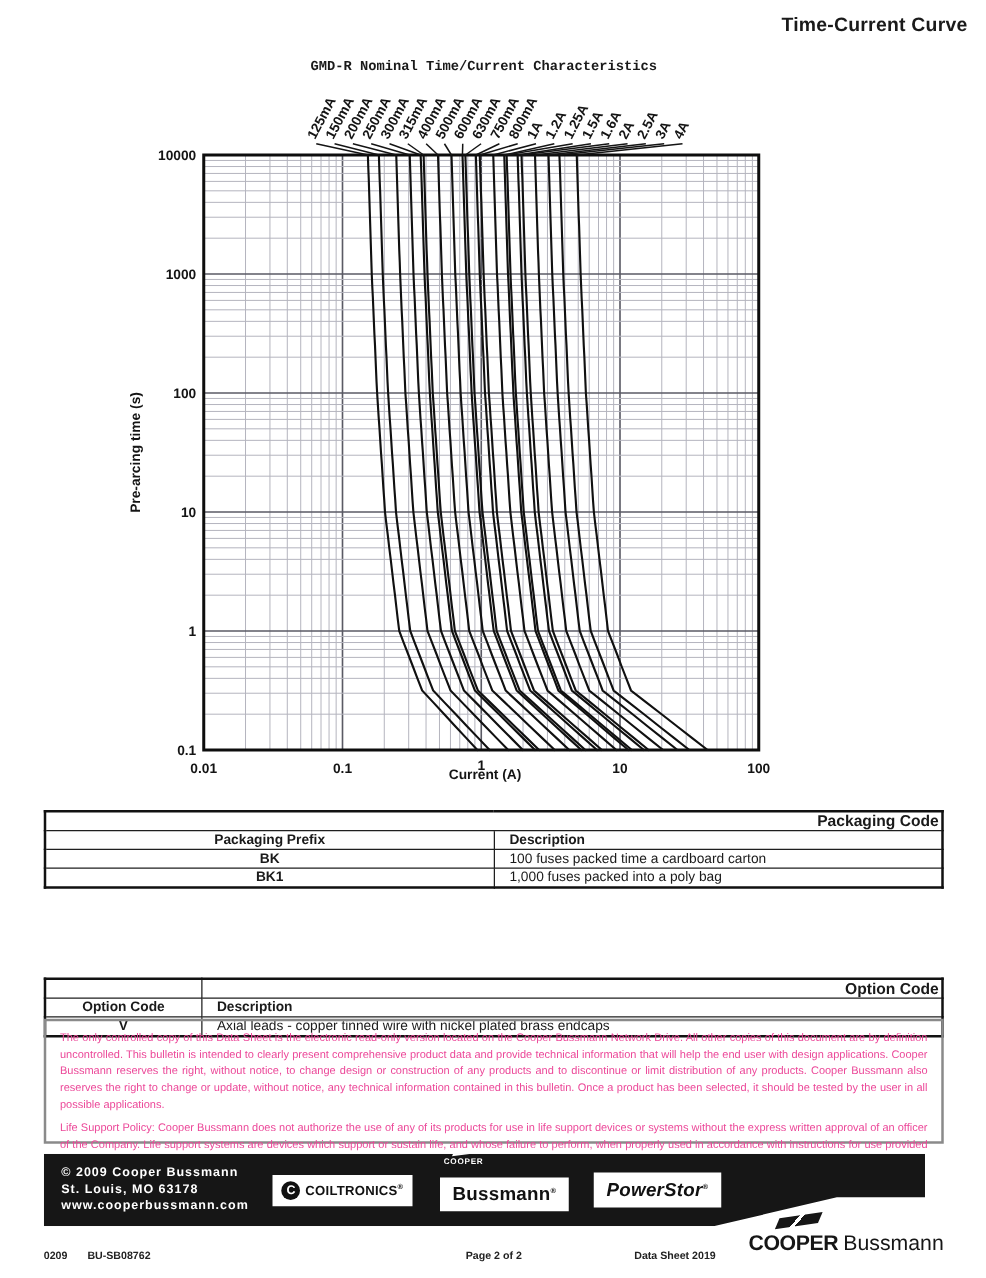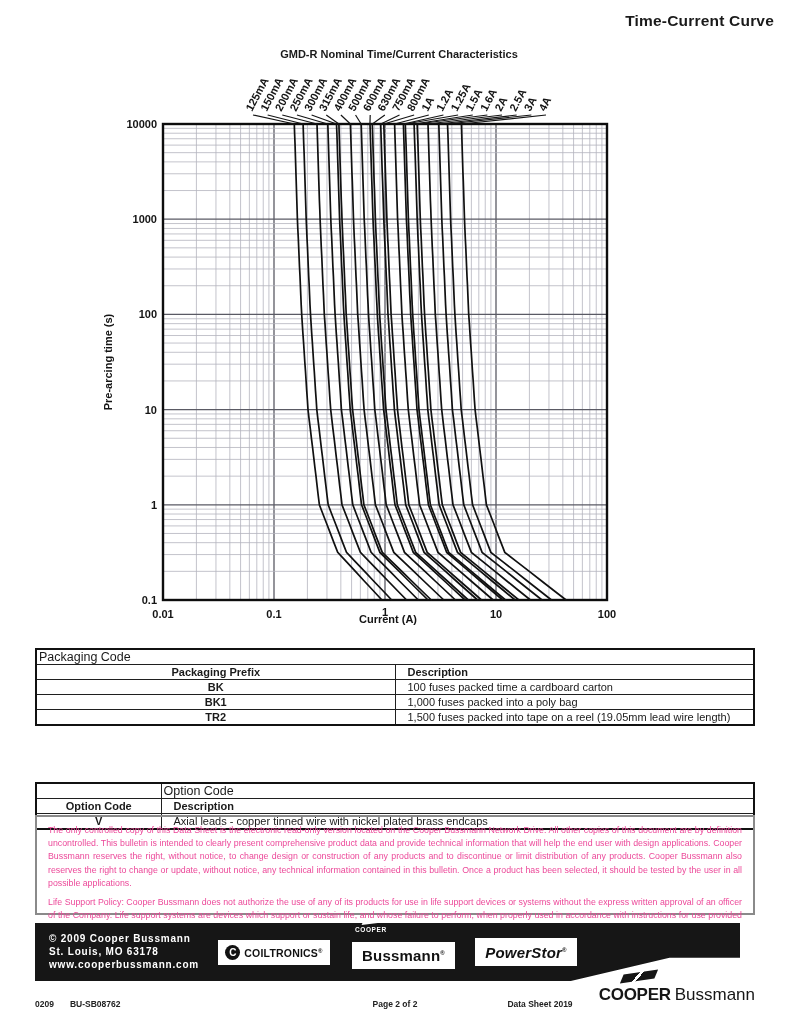--- a/index.html
+++ b/index.html
@@ -2,30 +2,30 @@
 <html><head>
 <meta charset="utf-8">
 <style>
   html,body{margin:0;padding:0;background:#e8e8e8;}
   *{box-sizing:border-box;}
   #page{position:relative;width:789px;height:1022px;background:#ffffff;overflow:hidden;
         font-family:"Liberation Sans",sans-serif;color:#1a1a1a;}
   
   .chart-title{position:absolute;top:12px;left:0;width:774px;text-align:right;
                font-size:15.5px;font-weight:bold;letter-spacing:.2px;}
-  .chart-subtitle{position:absolute;top:48px;left:12px;width:774px;text-align:center;
-               font-size:11px;font-weight:bold;}
+  .chart-subtitle{position:absolute;top:48px;left:0;width:774px;text-align:center;
+               font-size:11px;font-weight:bold;font-family:Liberation Mono, monospace;}
   #chart-svg{position:absolute;left:0;top:0;}
   
   table.dtable{position:absolute;left:35px;width:720px;border-collapse:collapse;
                table-layout:fixed;font-size:11px;}
   table.dtable td,table.dtable th{border:1.4px solid #1f1f1f;padding:0 2px;height:15px;
                overflow:hidden;white-space:nowrap;}
   table.dtable{border:2.2px solid #111;}
-  .tbl-title{font-size:12.5px;font-weight:normal;text-align:left;height:17px;margin-top:34px;}
+  .tbl-title{font-size:12.5px;font-weight:bold;text-align:right;height:17px;margin-top:34px;}
   .col1{width:125px;text-align:center;font-weight:bold;}
   .col2{text-align:left;padding-left:12px !important;}
   th.col2{font-weight:bold;}
   td.desc{font-weight:normal;}
   
   #legal-box{position:absolute;left:35px;top:815px;width:720px;height:100px;
              border:2px solid #8a8a8a;padding:7px 11px;color:#ec4899;}
   #legal-box p{margin:0 0 6px 0;font-size:8.8px;line-height:1.5;text-align:justify;}
   
   #footer-bar{position:absolute;left:35px;top:923px;width:705px;height:58px;background:#161616;
@@ -249,24 +249,20 @@
           <th class="col2">Description</th>
         </tr>
         <tr>
           <td class="col1">BK</td>
           <td class="col2 desc">100 fuses packed time a cardboard carton</td>
         </tr>
         <tr>
           <td class="col1">BK1</td>
           <td class="col2 desc">1,000 fuses packed into a poly bag</td>
         </tr>
-        <tr>
-          <td class="col1">TR2</td>
-          <td class="col2 desc">1,500 fuses packed into tape on a reel (19.05mm lead wire length)</td>
-        </tr>
       </tbody>
   </table>
 
   <table class="dtable" id="option-table" style="top:782px;">
     <tbody>
         <tr>
           <td class="col1"></td>
           <td class="tbl-title">Option Code</td>
         </tr>
         <tr>

